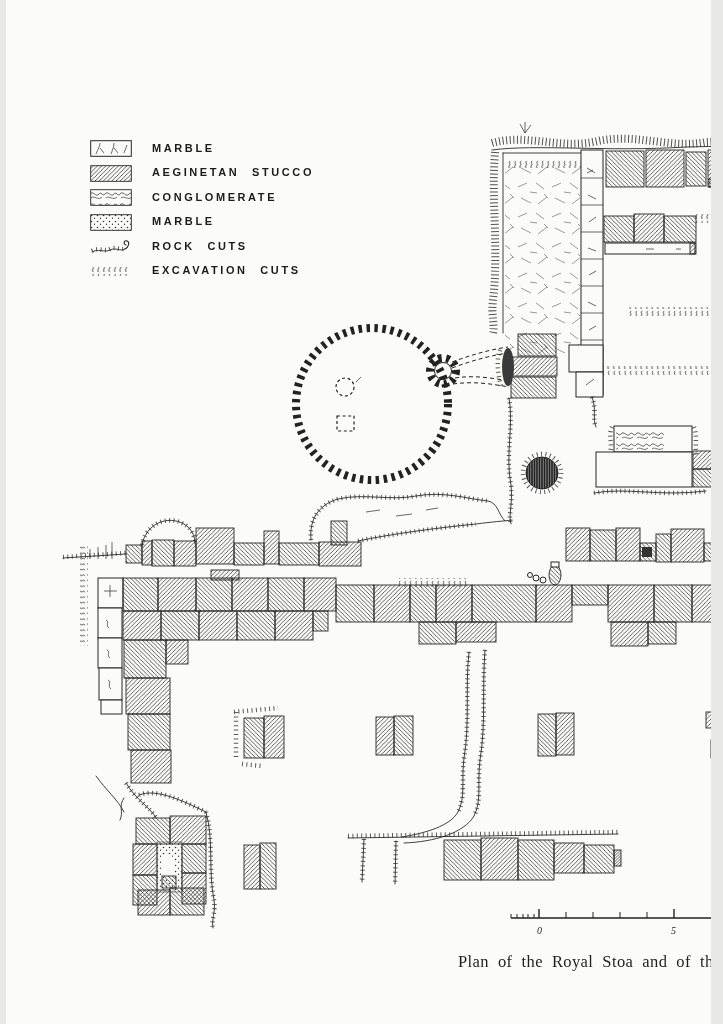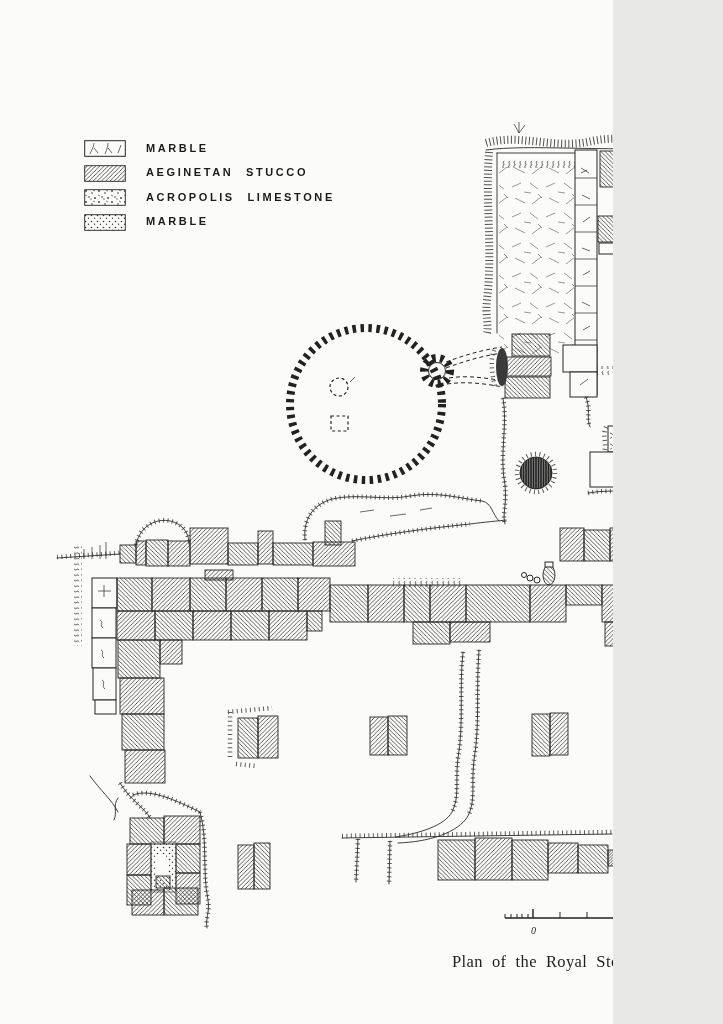--- a/index.html
+++ b/index.html
@@ -1,17 +1,17 @@
 <!DOCTYPE html>
 <html><head>
 <meta charset="utf-8">
 <style>
   html,body{margin:0;padding:0;background:#e8e8e6;}
-  #page{position:relative;width:613px;height:1024px;background:#fbfbf9;overflow:hidden;
-        font-family:"Liberation Sans",sans-serif;color:#1e1e1e;}
+  #page{position:relative;width:705px;height:1024px;background:#fbfbf9;overflow:hidden;
+        font-family:"Liberation Sans",sans-serif;color:#1e1e1e;margin-left:6px;}
   
   .legend{position:absolute;left:84px;top:140px;}
   .lrow{display:flex;align-items:center;height:17px;margin-bottom:7.5px;}
   .sw{width:42px;height:17px;flex:0 0 42px;margin-right:20px;}
   .llab{font-size:11px;font-weight:700;letter-spacing:2.6px;word-spacing:7px;color:#1b1b1b;
         white-space:nowrap;transform:translateY(-1px);}
   
   .caption{position:absolute;left:452px;top:952px;font-family:"Liberation Serif",serif;
            font-size:16.5px;letter-spacing:.4px;word-spacing:4.5px;color:#1f1f1f;white-space:nowrap;}
   
@@ -83,29 +83,43 @@
     <span class="llab">MARBLE</span>
   </div>
   <div class="lrow">
     <svg class="sw" viewBox="0 0 42 17">
       <rect x="0.7" y="0.7" width="40.6" height="15.6" fill="url(#hA)" class="blk"></rect>
     </svg>
     <span class="llab">AEGINETAN STUCCO</span>
   </div>
   <div class="lrow">
     <svg class="sw" viewBox="0 0 42 17">
-      <rect x="0.7" y="0.7" width="40.6" height="15.6" fill="url(#pLime)" class="blk"></rect>
-    </svg>
-    <span class="llab">ACROPOLIS LIMESTONE</span>
+      <rect x="0.7" y="0.7" width="40.6" height="15.6" fill="url(#pCong)" class="blk"></rect>
+    </svg>
+    <span class="llab">CONGLOMERATE</span>
   </div>
   <div class="lrow">
     <svg class="sw" viewBox="0 0 42 17">
       <rect x="0.7" y="0.7" width="40.6" height="15.6" fill="url(#pStucco)" class="blk"></rect>
     </svg>
     <span class="llab">MARBLE</span>
+  </div>
+  <div class="lrow">
+    <svg class="sw" viewBox="0 0 42 17">
+      <path d="M2,13 C8,9 14,14 20,11 C26,8 30,13 35,10" class="tickdash" stroke-width="5"></path>
+      <path d="M2,14 C8,10 14,15 20,12 C26,9 30,14 35,11" class="rockline"></path>
+      <path d="M35,11 C39,9 40,4 37,3 C34,2 33,6 36,7" class="ink" stroke-width="1.6"></path>
+    </svg>
+    <span class="llab">ROCK CUTS</span>
+  </div>
+  <div class="lrow">
+    <svg class="sw" viewBox="0 0 42 17">
+      <rect x="1" y="4" width="38" height="9" fill="url(#pSss)"></rect>
+    </svg>
+    <span class="llab">EXCAVATION CUTS</span>
   </div>
 </div>
 
 <svg width="723" height="1024" viewBox="0 0 723 1024" style="position:absolute;left:0;top:0">
 
   <g>
 
     <path d="M486,143 C520,133 555,150 592,141 C630,133 665,149 700,142 L723,141" class="tickband"></path>
     <path d="M486,150 C530,144 600,152 680,147 L723,146" class="rockline"></path>
     <path d="M519,133 l-5,-9 M519,133 l6,-8 M519,133 l0,-11" class="thin"></path>

